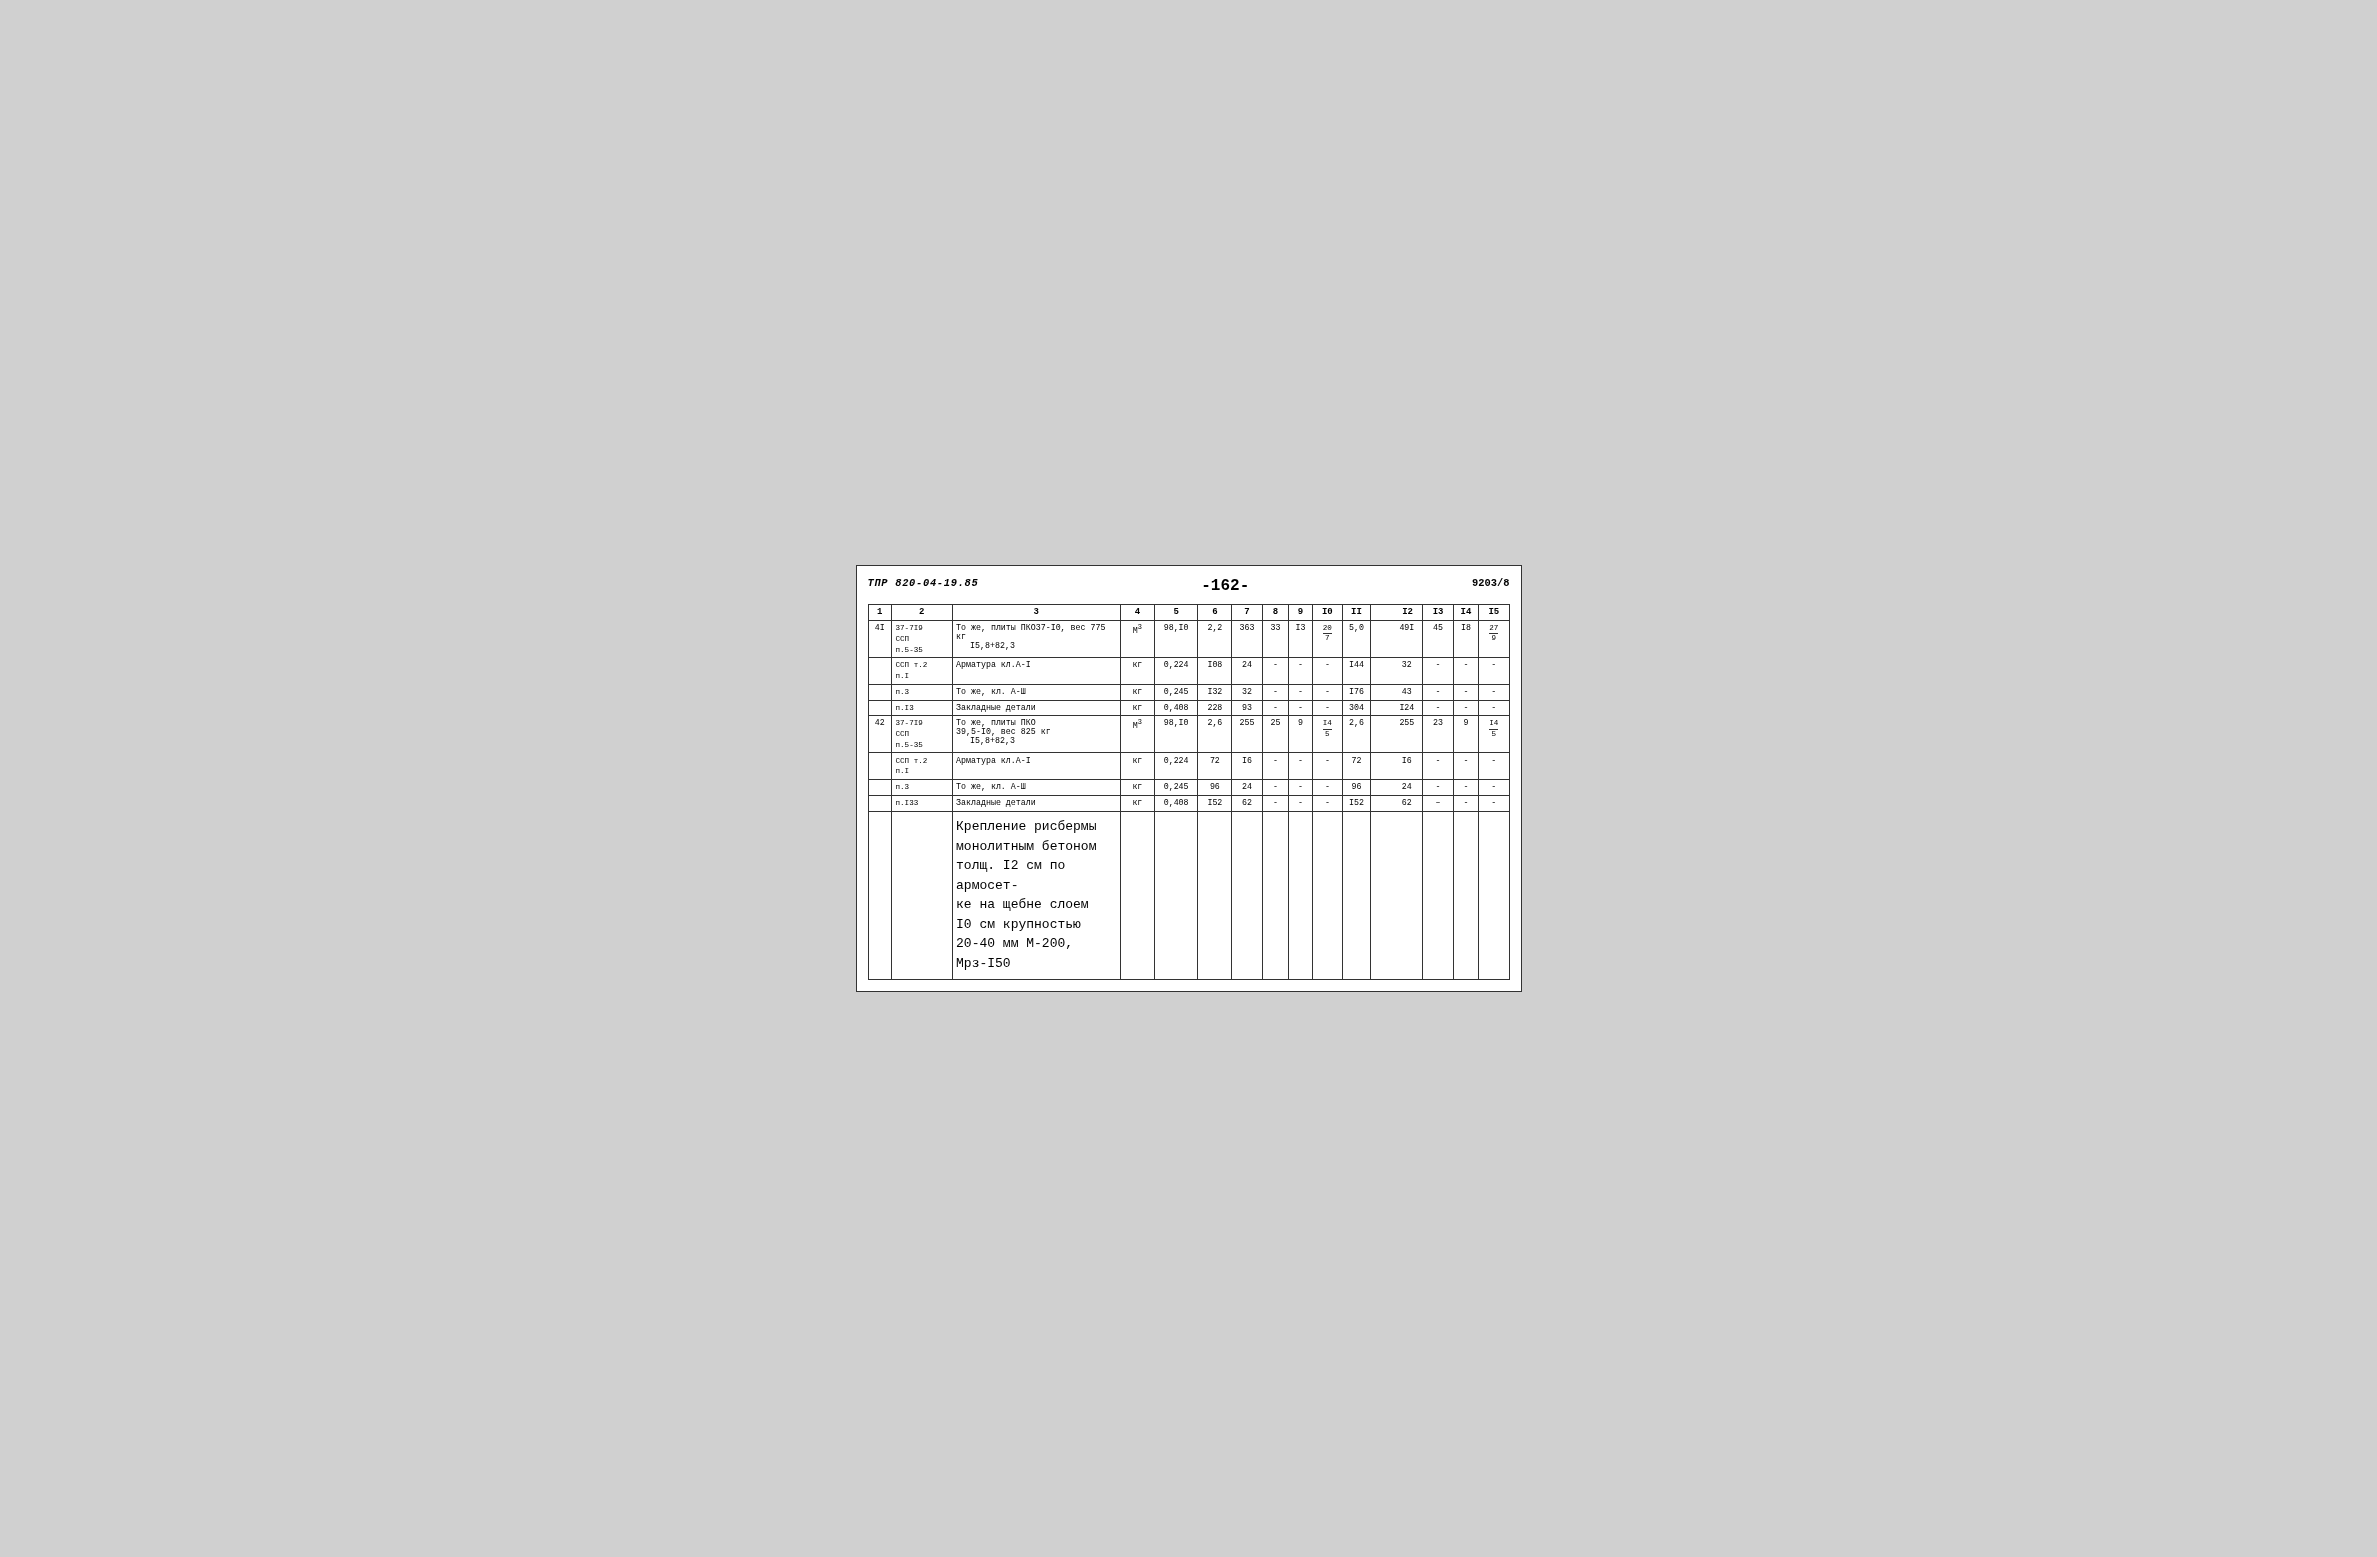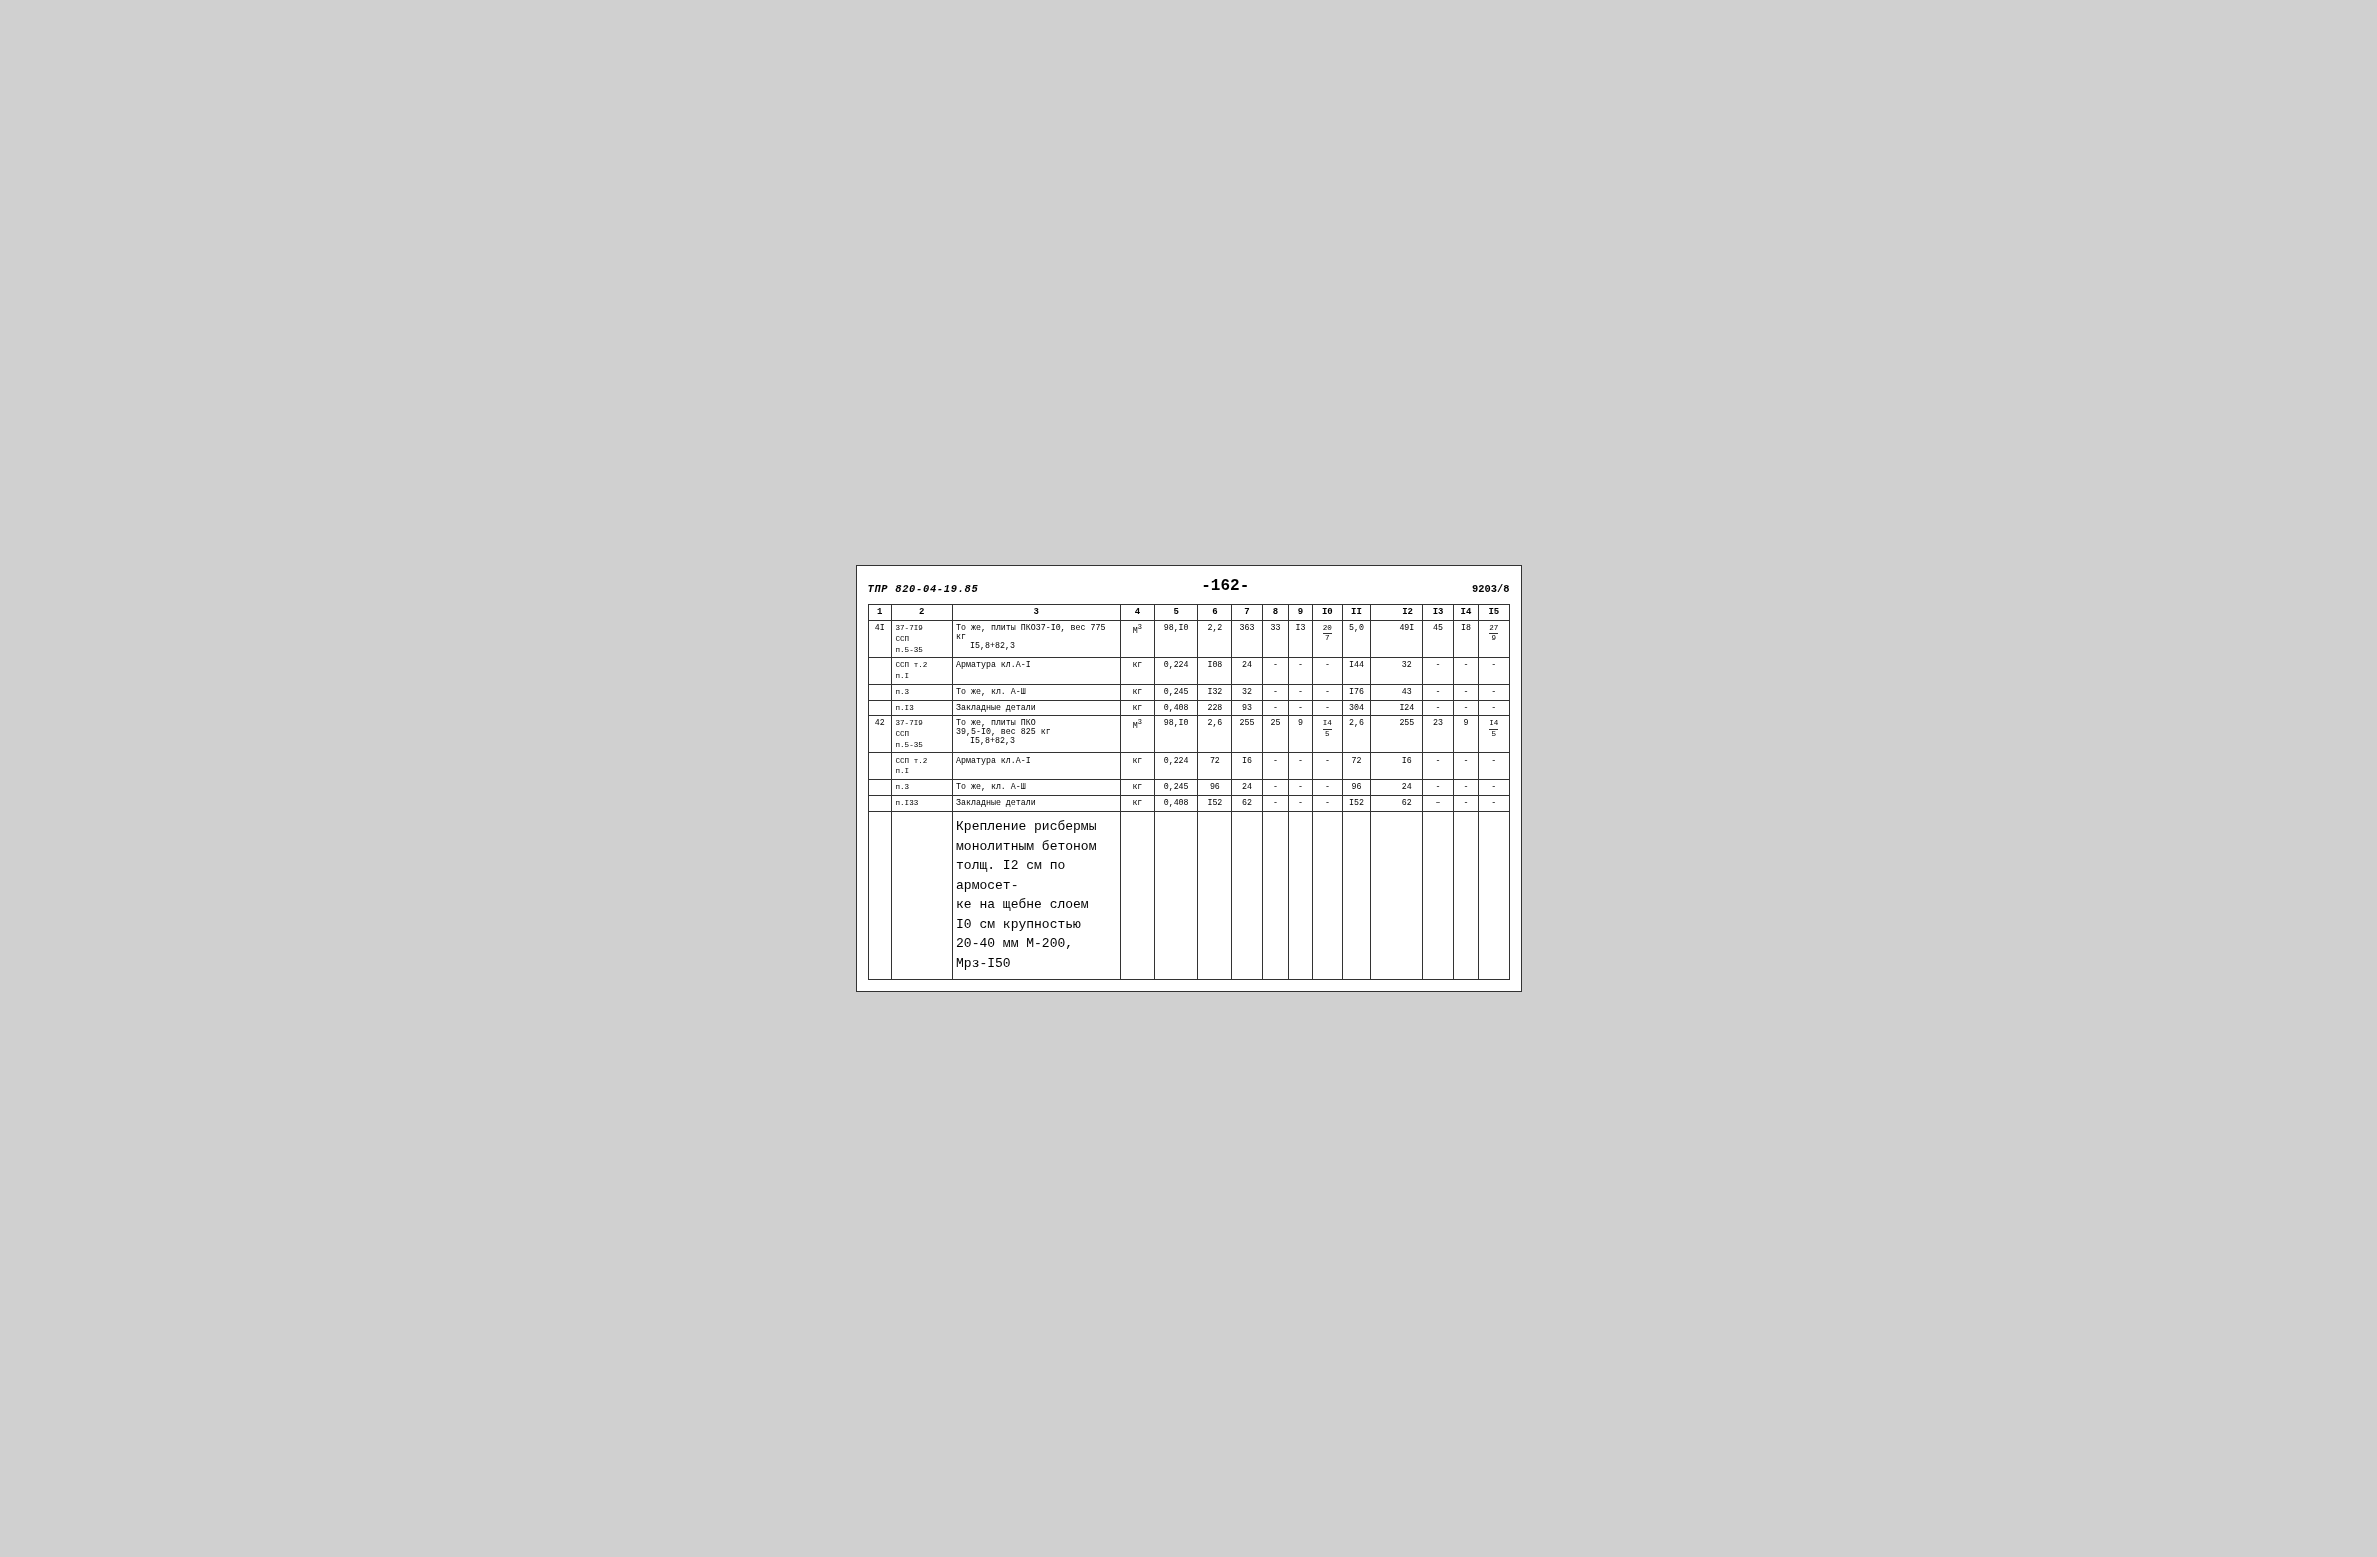--- a/index.html
+++ b/index.html
@@ -20,21 +20,21 @@
     .page {
       background: #fff;
       border: 1.4px solid #333;
       width: 666px;
       padding: 11px;
     }
 
     .page-header {
       display: flex;
       justify-content: space-between;
-      align-items: flex-end;
+      align-items: flex-start;
       margin-bottom: 5.6px;
       padding-bottom: 2.8px;
     }
 
     .header-title {
       font-size: 10.4px;
       font-style: italic;
       font-weight: bold;
       letter-spacing: 0.7px;
     }

